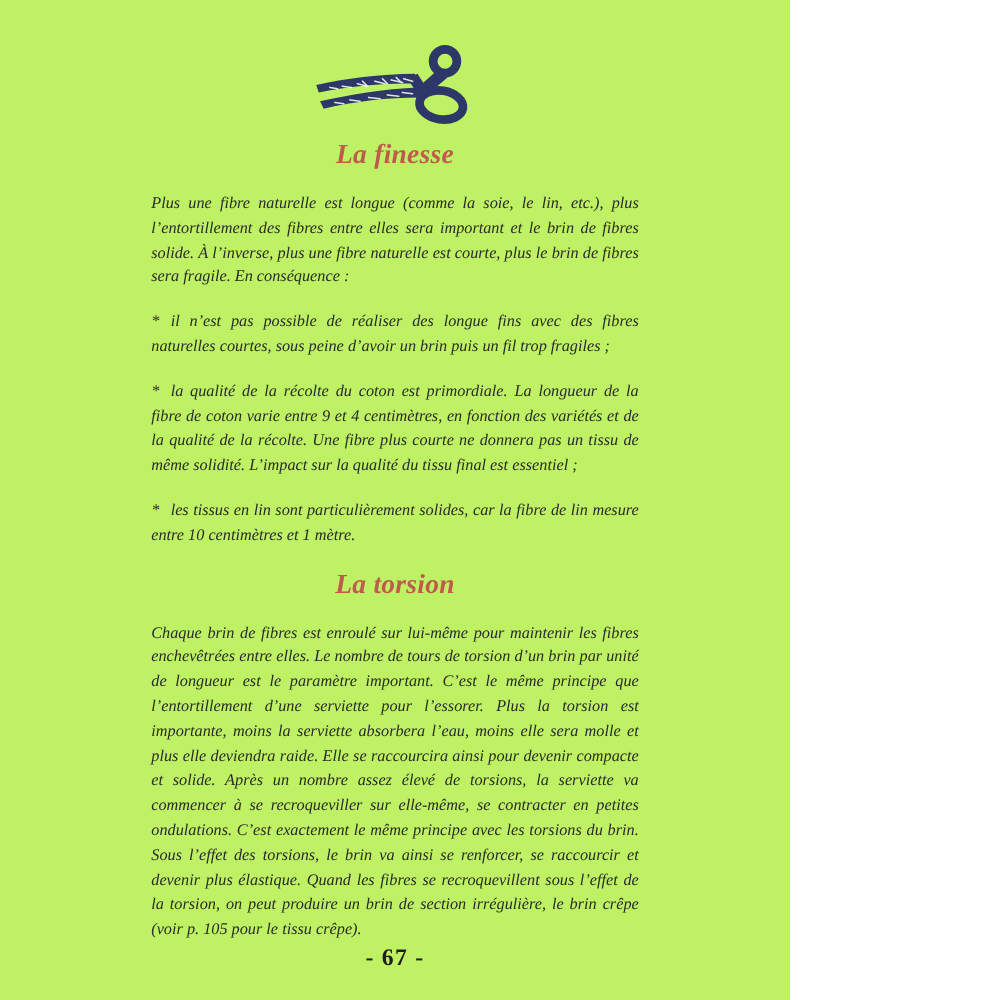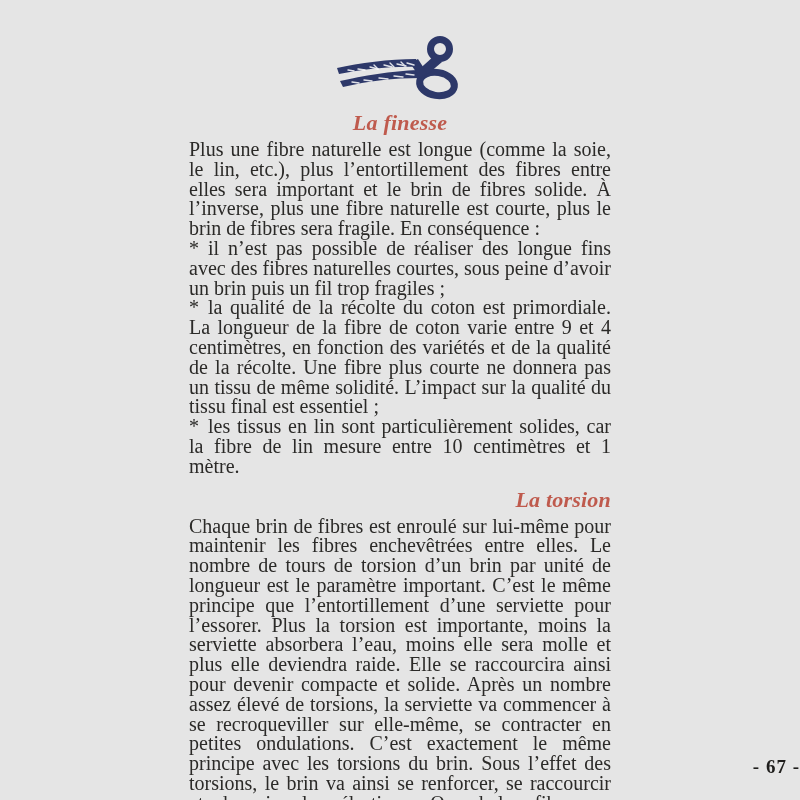--- a/index.html
+++ b/index.html
@@ -1,19 +1,19 @@
 <!DOCTYPE html>
 <html lang="fr"><head>
 <meta charset="utf-8">
 <style>
   html,body{margin:0;padding:0;background:#ffffff;}
   .page{
     position:relative;
-    width:800px;height:800px;
-    background:#e5e5e5;
+    width:632px;height:800px;
+    background:#bef264;
     font-family:"Liberation Serif", serif;
     color:#2b2a28;
     overflow:hidden;
   }
   .content{
     width:422px;
     margin:0 auto;
   }
   .illustration{
     margin-top:32px;
@@ -25,39 +25,39 @@
     text-align:center;
     font-style:italic;
     font-weight:bold;
     font-size:22px;
     line-height:26px;
     color:#bf5a4d;
     letter-spacing:0.2px;
   }
   h2.second{
     margin-top:10px;
-    text-align:right;
   }
   p.body{
-    margin:0;
-    font-size:20px;
+    margin:16px;
+    font-size:13px;
     line-height:19.8px;
     text-align:justify;
     hyphens:auto;
+    font-style:italic;
     -webkit-hyphens:auto;
   }
   p.bullet .star{
     display:inline-block;
     margin-right:9px;
   }
   .page-number{
     position:absolute;
     left:0;right:0;
     bottom:22px;
-    text-align:right;
+    text-align:center;
     font-size:19px;
     font-weight:bold;
     color:#1f1e1c;
     letter-spacing:1px;
   }
 </style>
 </head>
 <body>
 
 <div class="page">

